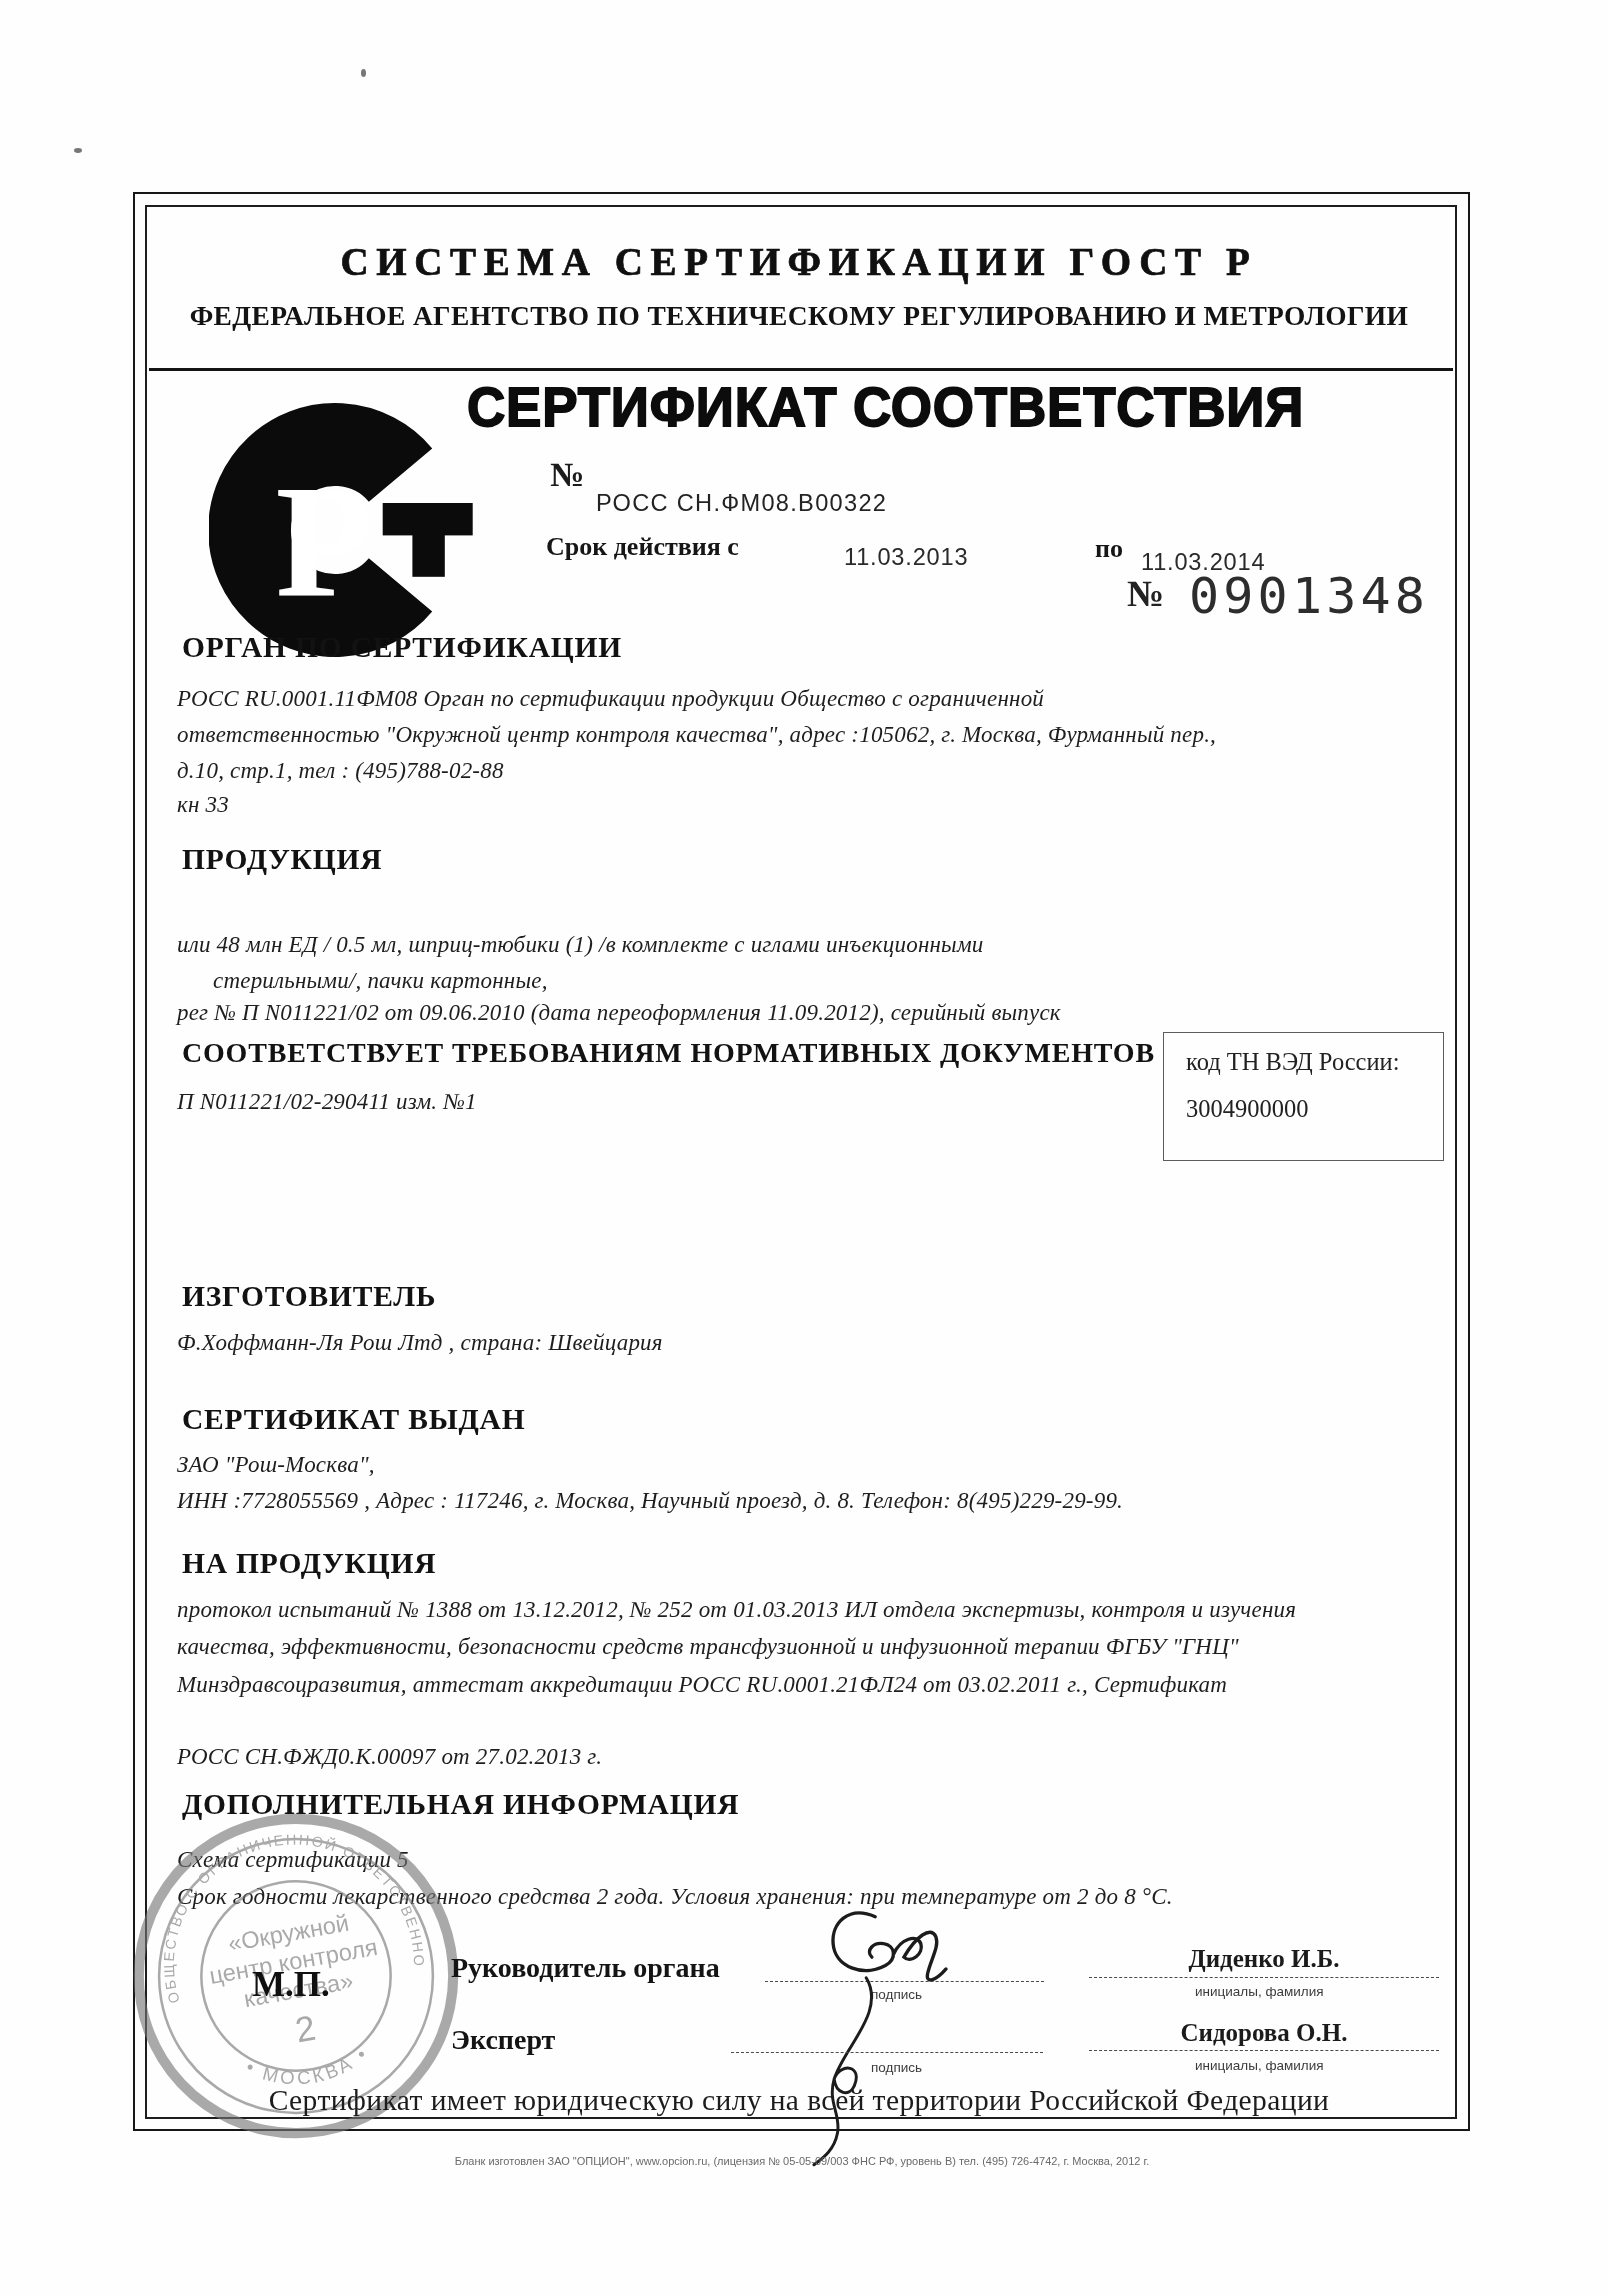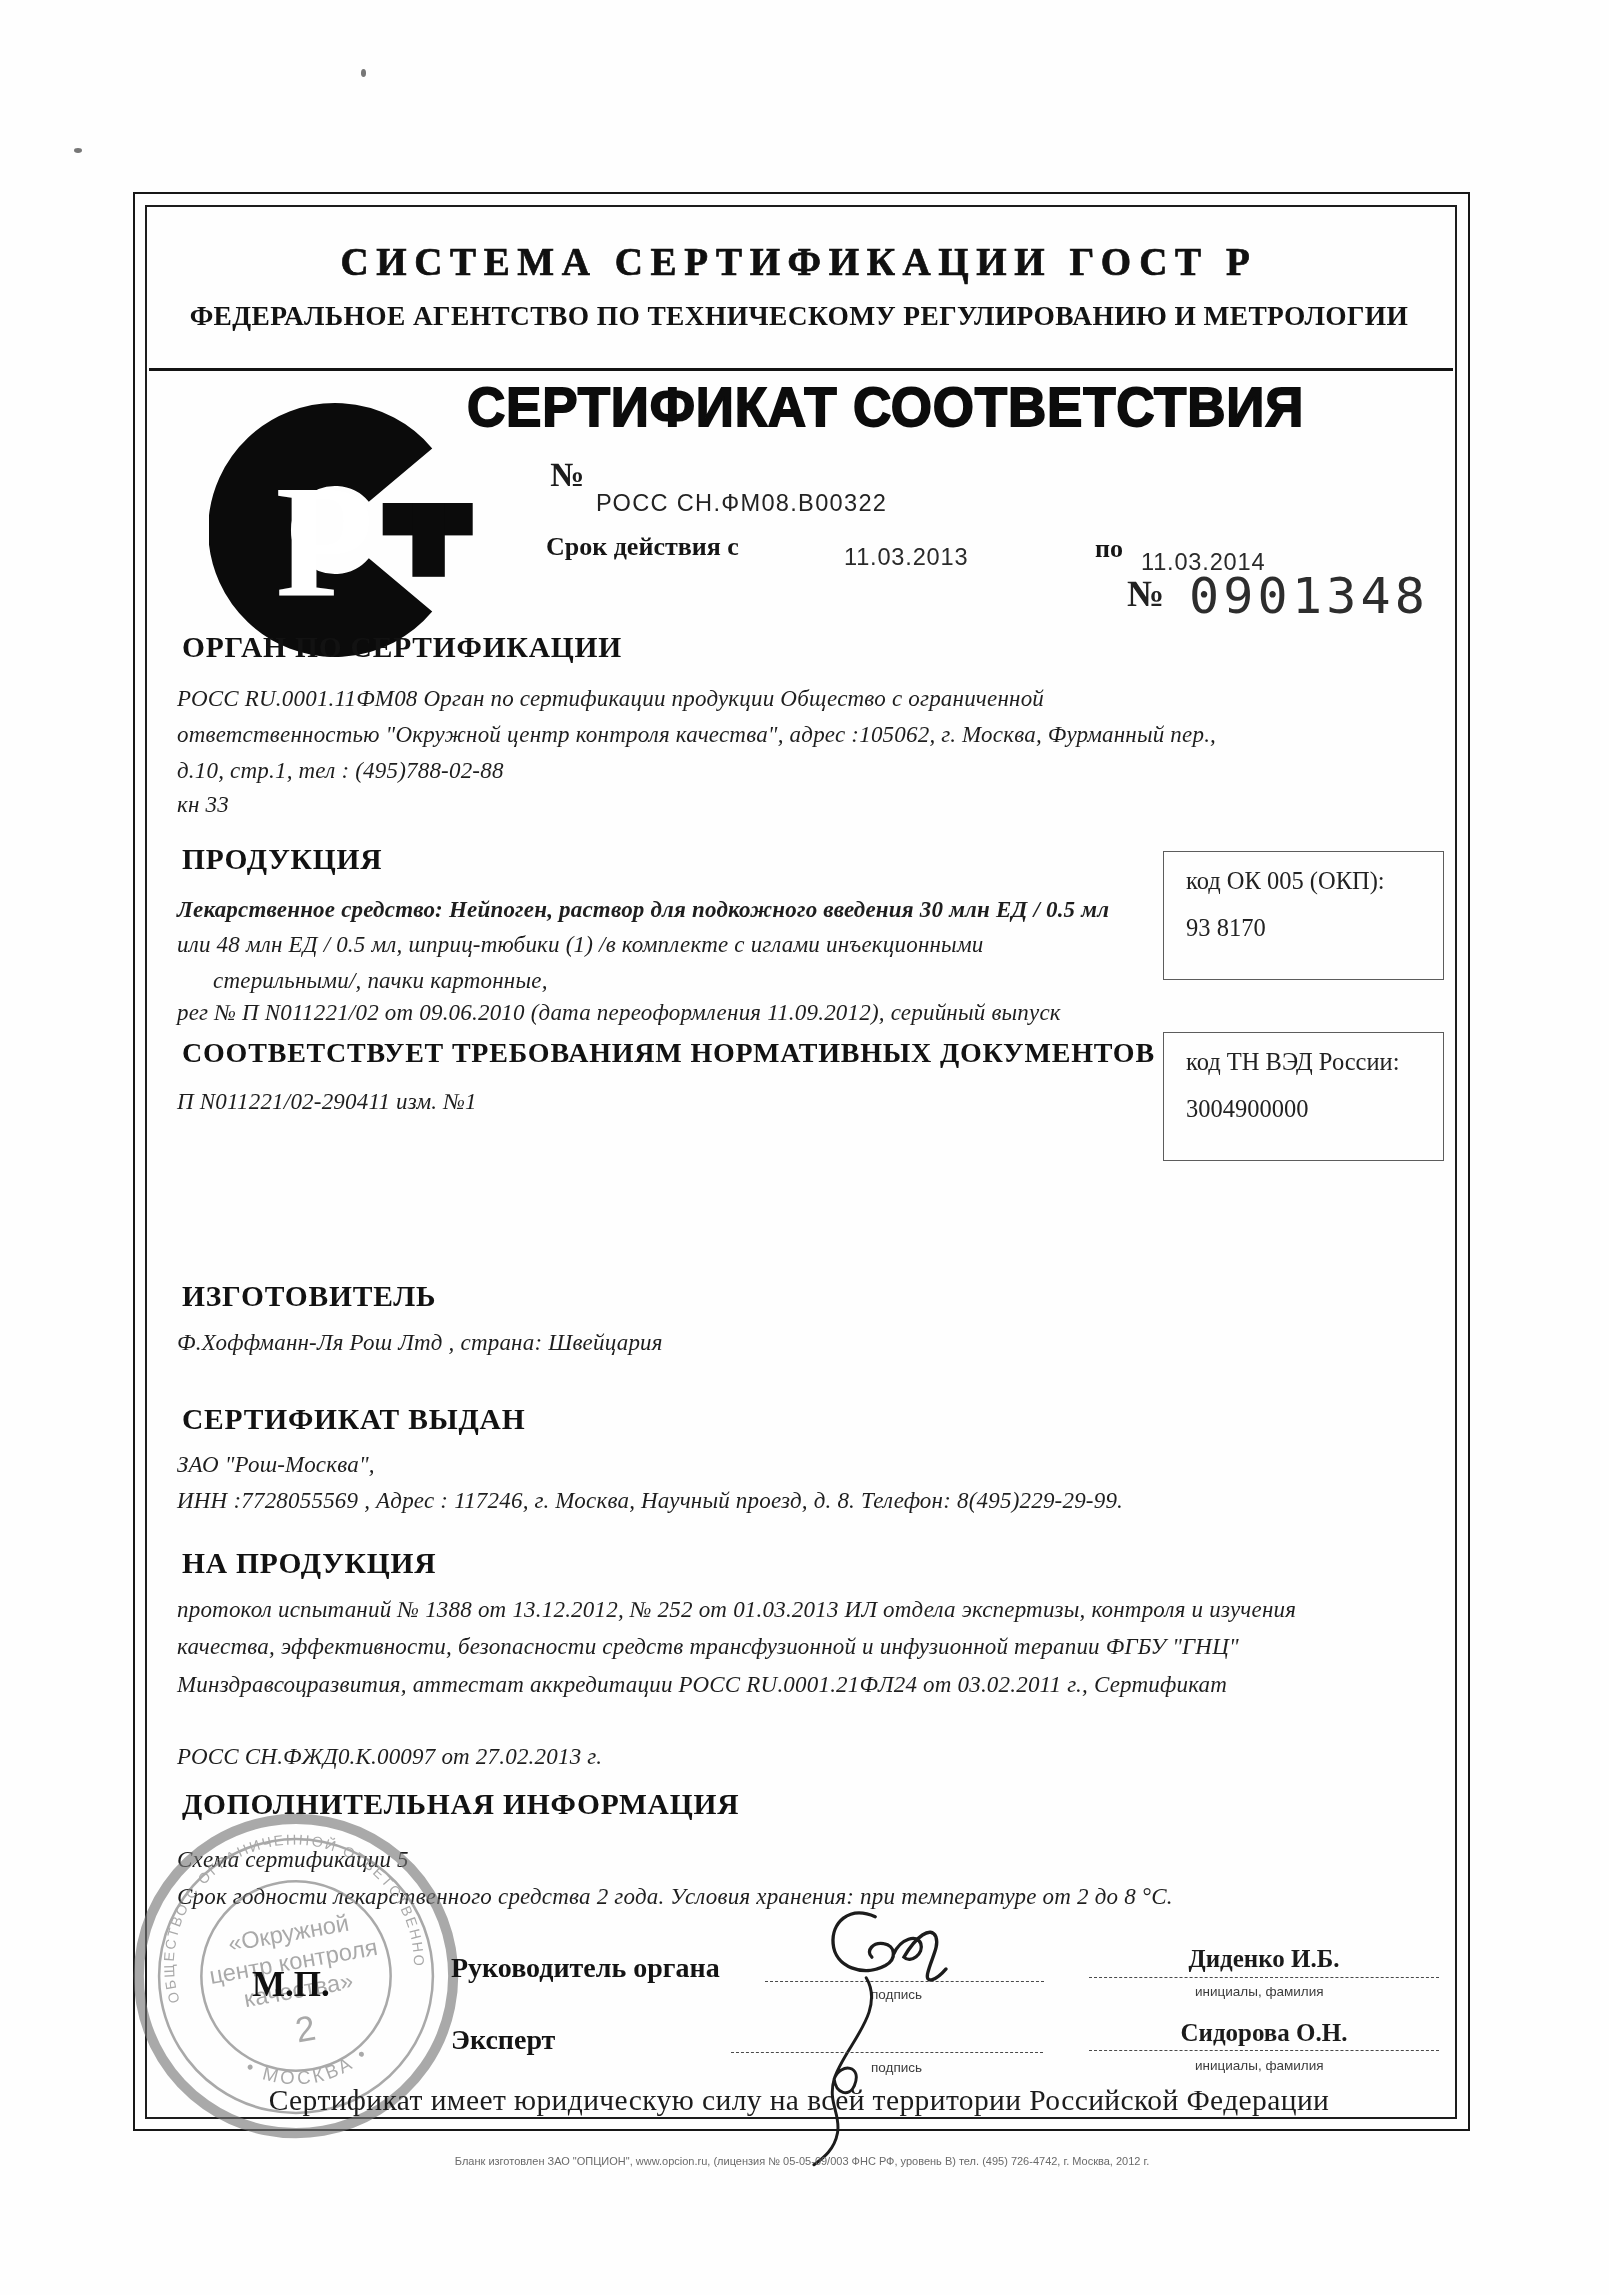--- a/index.html
+++ b/index.html
@@ -79,29 +79,24 @@
   <div class="abs blank-no-sign" style="left:1127px;top:572px;">№</div>
   <div class="abs blank-no" style="left:1189px;top:567px;">0901348</div>
 
   <div class="abs head" style="left:182px;top:631px;">ОРГАН ПО СЕРТИФИКАЦИИ</div>
   <div class="abs it" style="left:177px;top:686px;">РОСС RU.0001.11ФМ08 Орган по сертификации продукции Общество с ограниченной</div>
   <div class="abs it" style="left:177px;top:722px;">ответственностью "Окружной центр контроля качества", адрес :105062, г. Москва, Фурманный пер.,</div>
   <div class="abs it" style="left:177px;top:758px;">д.10, стр.1, тел : (495)788-02-88</div>
   <div class="abs it" style="left:177px;top:792px;">кн 33</div>
 
   <div class="abs head" style="left:182px;top:843px;">ПРОДУКЦИЯ</div>
-  <div class="abs it" style="left:177px;top:897px;font-weight:bold;">Лекарственное средство: Нейпоген, раствор для подкожного введения 30 млн ЕД / 0.5 мл</div>
   <div class="abs it" style="left:177px;top:932px;">или 48 млн ЕД / 0.5 мл, шприц-тюбики (1) /в комплекте с иглами инъекционными</div>
   <div class="abs it" style="left:177px;top:968px;margin-left:36px;">стерильными/, пачки картонные,</div>
   <div class="abs it" style="left:177px;top:1000px;">рег № П N011221/02 от 09.06.2010 (дата переоформления 11.09.2012),  серийный выпуск</div>
 
-  <div class="abs codebox" style="left:1163px;top:851px;">
-    <div class="abs codebox-label" style="left:22px;top:15px;">код ОК 005 (ОКП):</div>
-    <div class="abs codebox-value" style="left:22px;top:62px;">93 8170</div>
-  </div>
 
   <div class="abs head" style="left:182px;top:1037px;font-size:28px;">СООТВЕТСТВУЕТ ТРЕБОВАНИЯМ НОРМАТИВНЫХ ДОКУМЕНТОВ</div>
   <div class="abs it" style="left:177px;top:1089px;">П N011221/02-290411 изм. №1</div>
 
   <div class="abs codebox" style="left:1163px;top:1032px;">
     <div class="abs codebox-label" style="left:22px;top:15px;">код ТН ВЭД России:</div>
     <div class="abs codebox-value" style="left:22px;top:62px;">3004900000</div>
   </div>
 
   <div class="abs head" style="left:182px;top:1280px;">ИЗГОТОВИТЕЛЬ</div>

